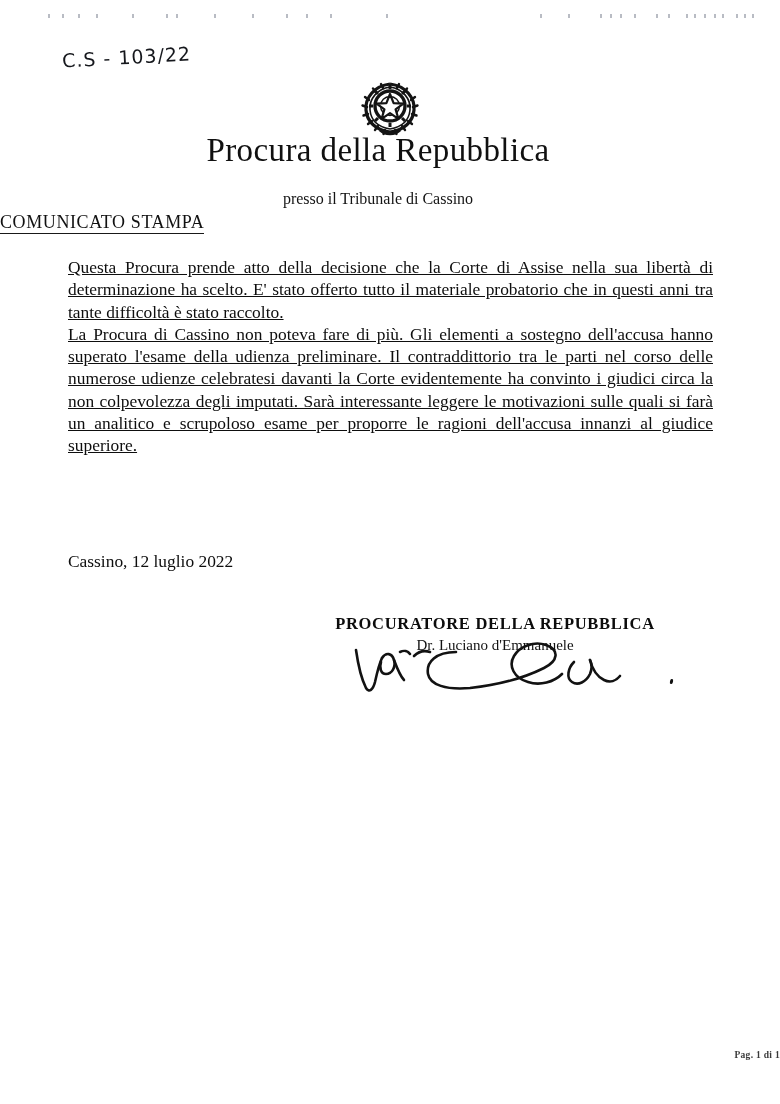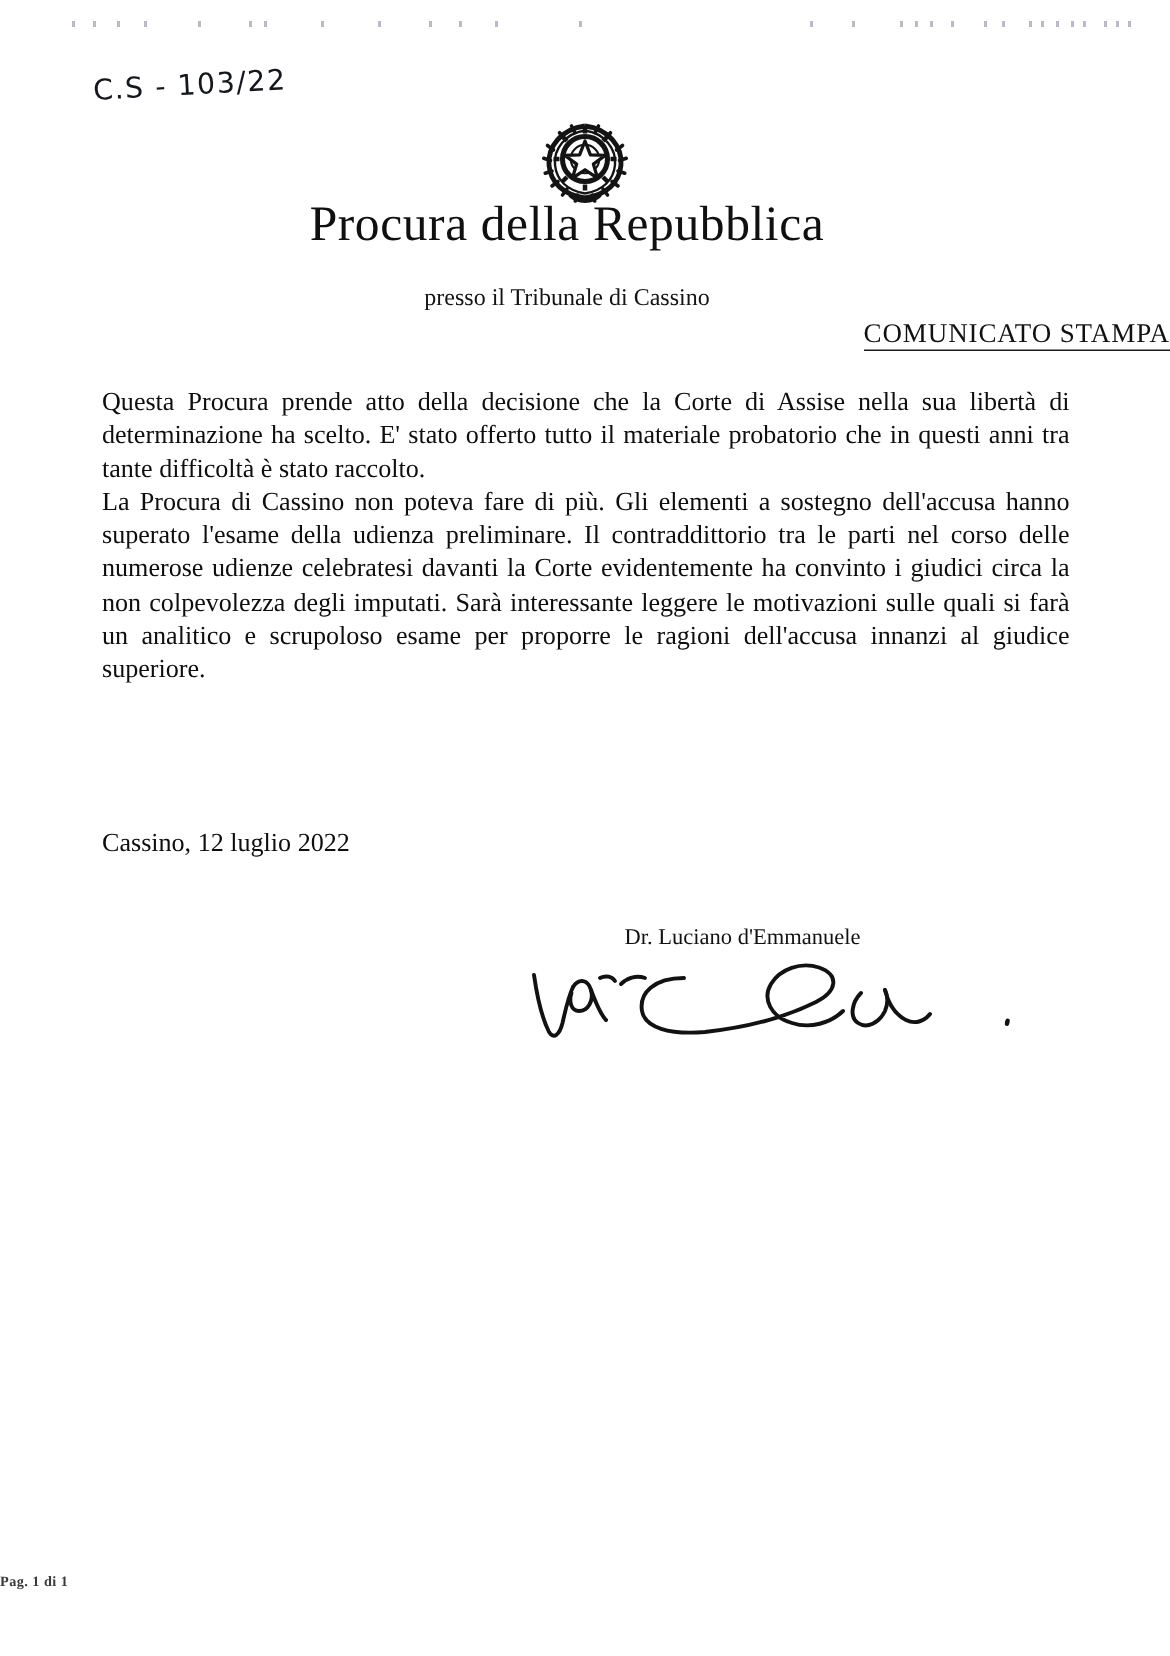--- a/index.html
+++ b/index.html
@@ -79,40 +79,41 @@
     line-height: 1.2;
     margin-top: 20px;
     color: #141414;
   }
 
   .doc-kind {
     position: absolute;
     left: 0;
     top: 212px;
     width: 780px;
-    text-align: right;
+    text-align: left;
     font-size: 18px;
     letter-spacing: 0.6px;
     color: #111111;
   }
   .doc-kind span {
     border-bottom: 1px solid #191919;
     padding-bottom: 1px;
   }
 
   
   .body-copy {
     position: absolute;
     left: 68px;
     top: 256px;
     width: 645px;
     font-size: 17.4px;
     line-height: 22.3px;
     text-align: justify;
     color: #0e0e0e;
+    text-decoration: underline;
   }
   .body-copy p { margin: 0; }
   .body-copy p.gap { margin-top: 0; }
 
   .dateline {
     position: absolute;
     left: 68px;
     top: 551px;
     font-size: 17.4px;
     color: #0e0e0e;
@@ -157,21 +158,21 @@
     background: #111;
     border-radius: 40%;
     transform: rotate(12deg);
   }
 
   .footer {
     position: absolute;
     left: 0;
     top: 1050px;
     width: 780px;
-    text-align: left;
+    text-align: right;
     font-size: 9.5px;
     font-weight: bold;
     letter-spacing: 0.3px;
     color: #3a3a3a;
   }
 </style>
 </head>
 <body>
 
 <div class="page">
@@ -270,20 +271,21 @@
   </div>
 
   <div class="body-copy">
     <p>Questa Procura prende atto della decisione che la Corte di Assise nella sua libertà di determinazione ha scelto. E' stato offerto tutto il materiale probatorio che in questi anni tra tante difficoltà è stato raccolto.</p>
     <p class="gap">La Procura di Cassino non poteva fare di più. Gli elementi a sostegno dell'accusa hanno superato l'esame della udienza preliminare. Il contraddittorio tra le parti nel corso delle numerose udienze celebratesi davanti la Corte evidentemente ha convinto i giudici circa la non colpevolezza degli imputati. Sarà interessante leggere le motivazioni sulle quali si farà un analitico e scrupoloso esame per proporre le ragioni dell'accusa innanzi al giudice superiore.</p>
   </div>
 
   <div class="dateline">Cassino, 12 luglio 2022</div>
 
   <div class="sign-block">
+    <div class="sign-title">PROCURATORE DELLA REPUBBLICA</div>
     <div class="sign-name">Dr. Luciano d'Emmanuele</div>
   </div>
 
   <div class="signature">
     <svg viewBox="0 0 290 70" xmlns="http://www.w3.org/2000/svg">
       <g fill="none" stroke="#121212" stroke-width="2.6" stroke-linecap="round" stroke-linejoin="round">
         <path d="M8 18 C10 32 13 46 18 56 C21 61 25 58 27 50 C29 41 31 32 34 26"></path>
         <path d="M34 26 C38 20 44 21 46 28 C48 35 44 42 38 42 C33 42 31 36 33 30"></path>
         <path d="M46 28 C49 36 52 44 56 48"></path>
         <path d="M52 20 C56 18 60 19 62 22"></path>

